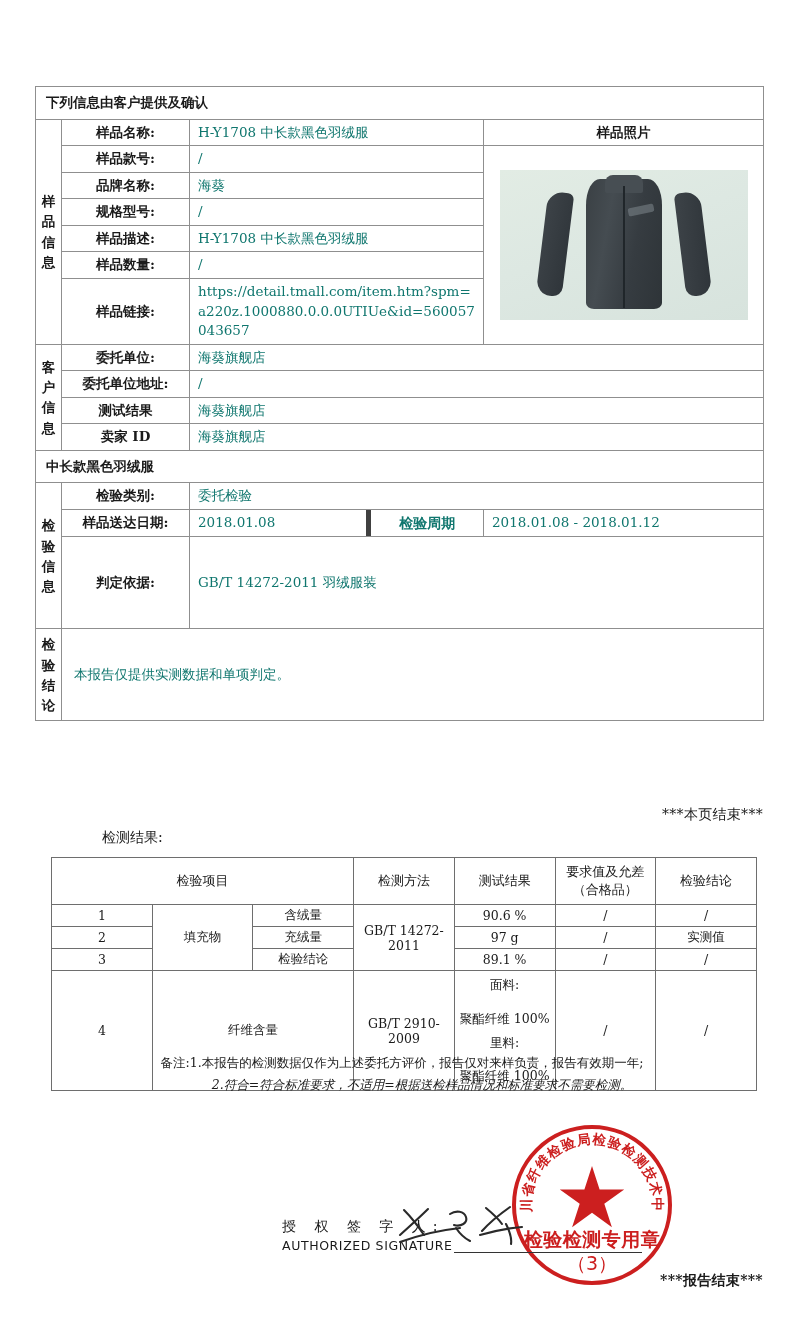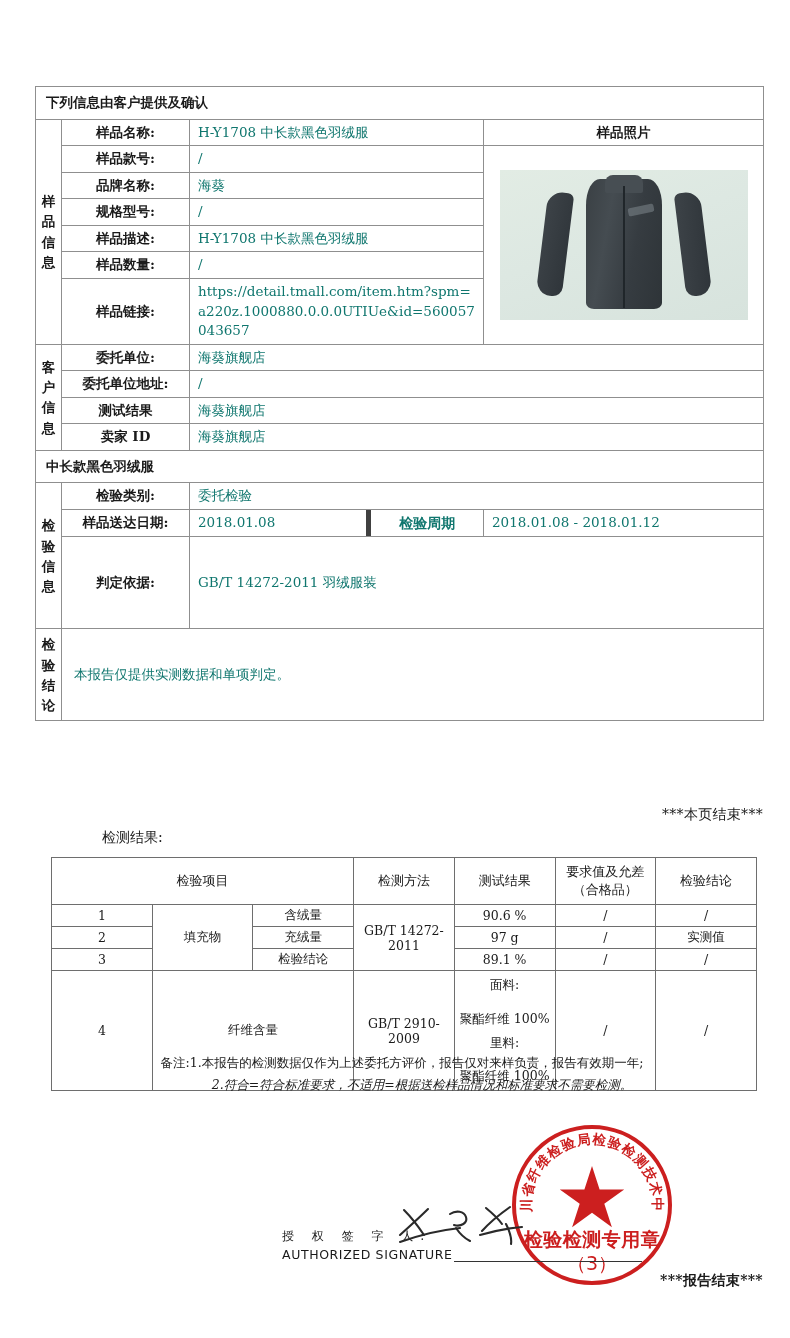--- a/index.html
+++ b/index.html
@@ -213,23 +213,22 @@
   
   .sig-block {
     position: absolute;
     left: 278px;
     top: 1218px;
     width: 360px;
     font-size: 14px;
   }
   .sig-cn {
     letter-spacing: 7px;
-    font-size: 12px;
+    font-size: 14px;
     white-space: nowrap;
-    margin-top: 10px;
   }
   .sig-row2 {
     display: flex;
     align-items: flex-end;
     margin-top: 2px;
   }
   .sig-en {
     font-family: "DejaVu Sans", "Liberation Sans", sans-serif;
     font-size: 12.5px;
     letter-spacing: .6px;

